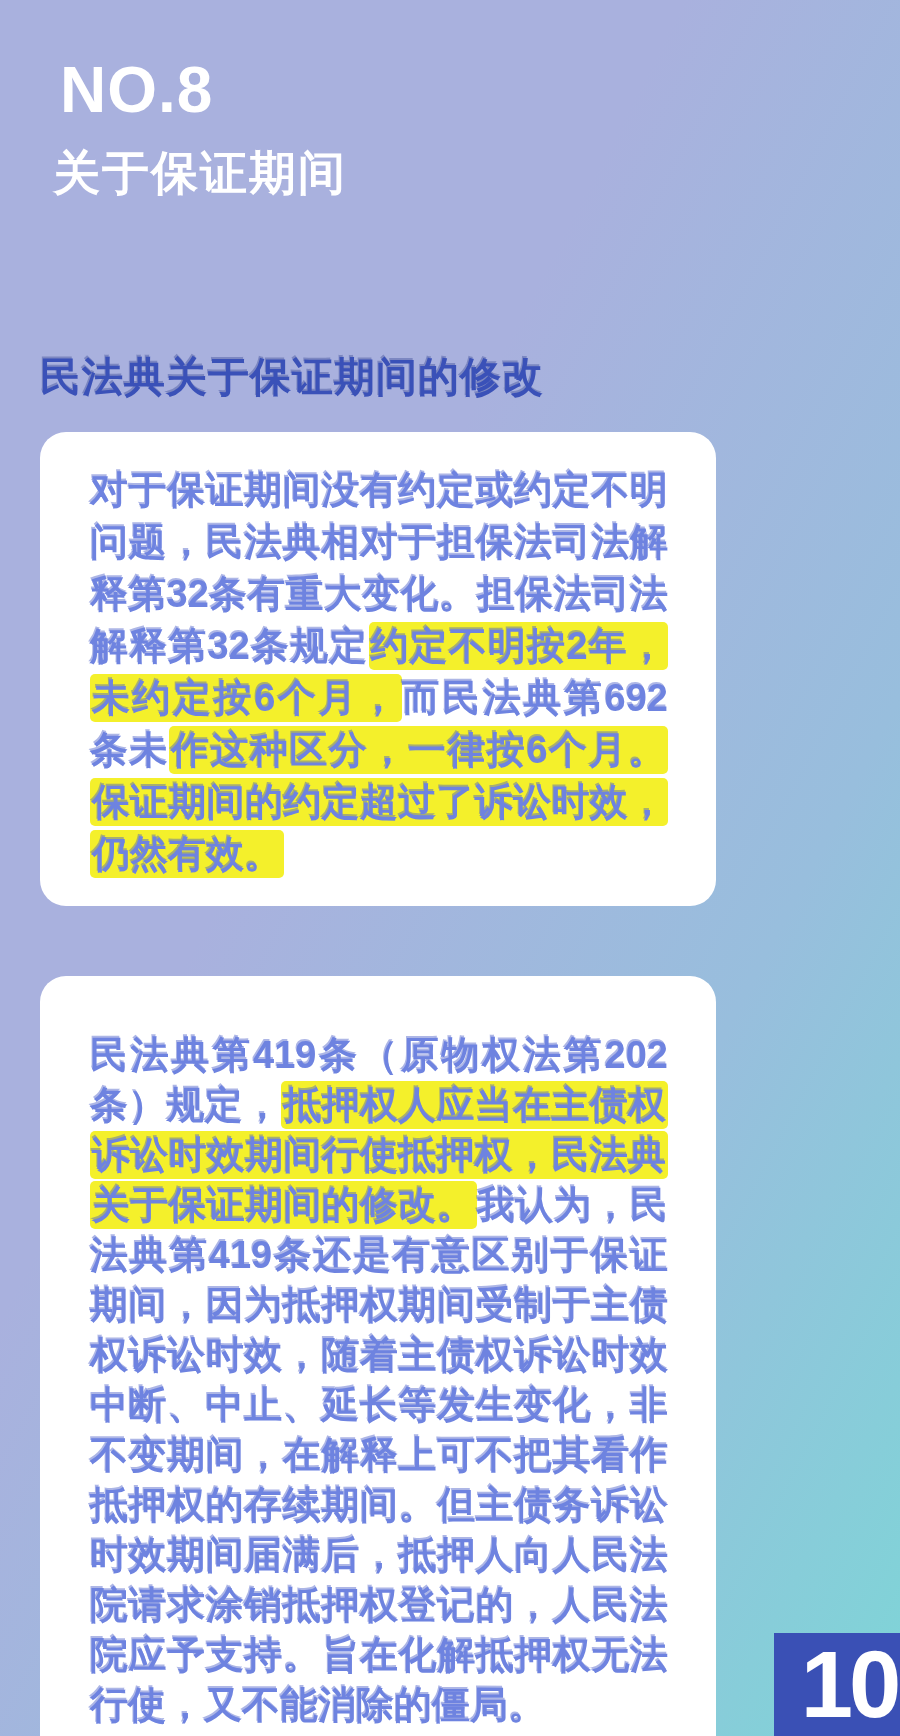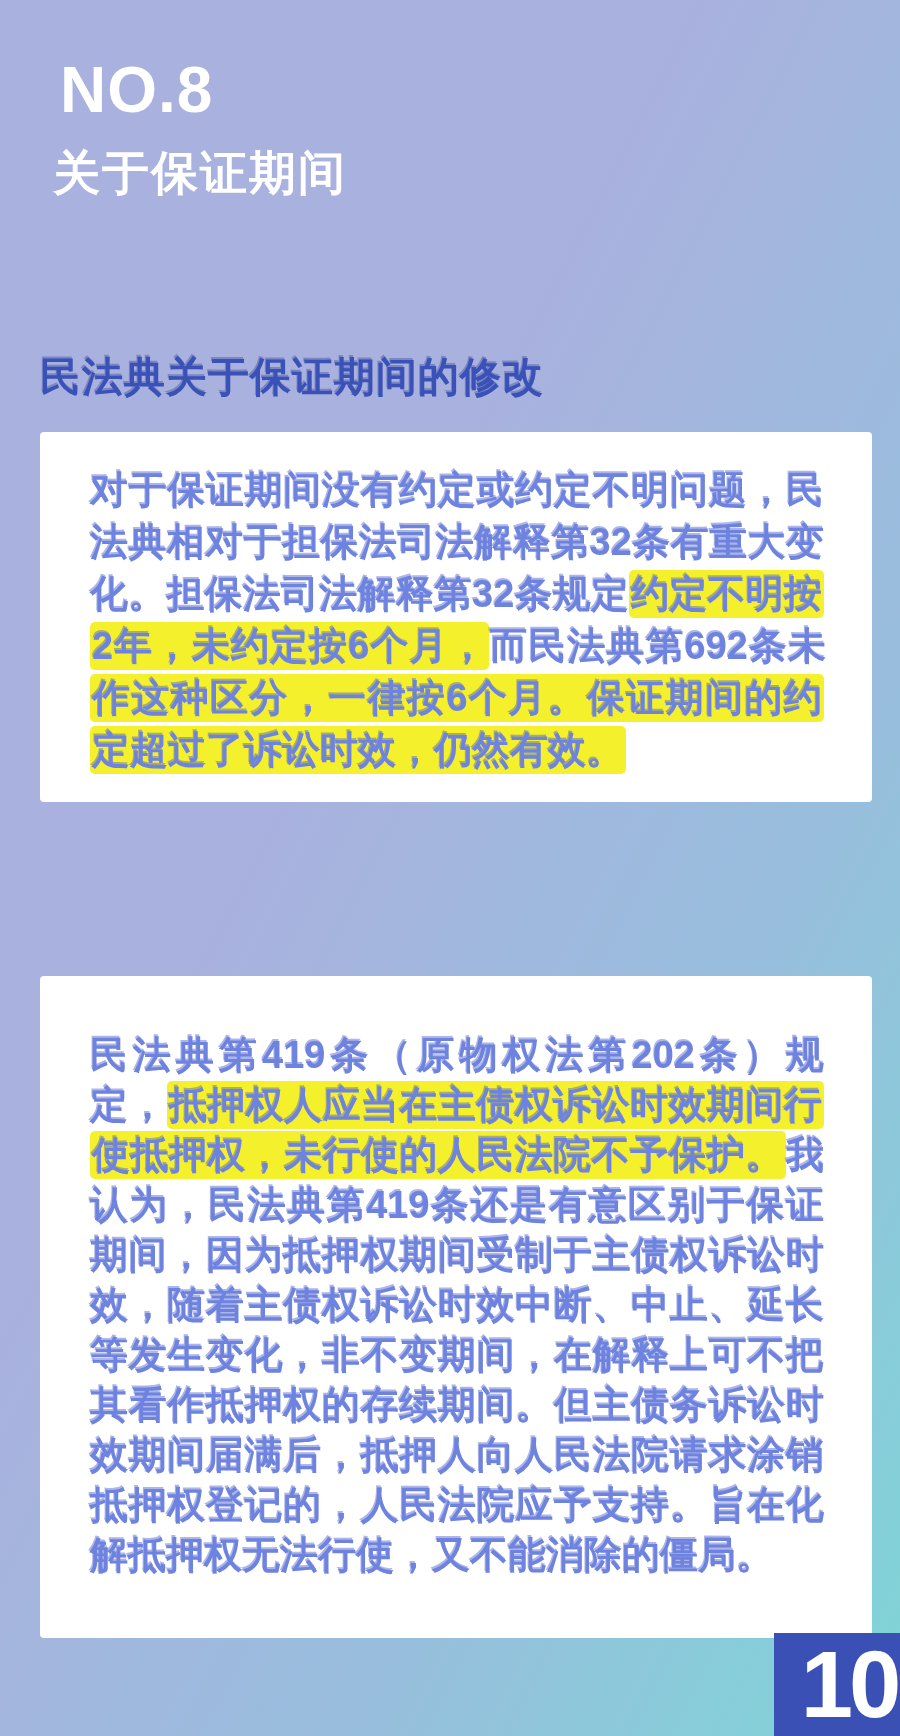--- a/index.html
+++ b/index.html
@@ -30,22 +30,22 @@
   .section-heading{
     position:absolute;left:40px;
     font-size:41px;font-weight:900;letter-spacing:1px;
     color:#3a51b8;
     text-shadow:-1px -2px 0 rgba(40,58,140,0.35);
     margin:0;white-space:nowrap;
   }
   .heading-1{top:350px;}
   .heading-2{top:894px;}
   .card{
-    position:absolute;left:40px;width:832px;
-    background:#ffffff;border-radius:4px;
+    position:absolute;left:40px;width:676px;
+    background:#ffffff;border-radius:26px;
     box-sizing:border-box;
   }
   .card-1{top:432px;padding:32px 48px 26px 50px;}
   .card-2{top:976px;padding:54px 48px 58px 50px;}
   .card p{
     margin:0;
     font-size:38px;font-weight:700;
     line-height:52px;
     letter-spacing:0px;
     color:#6e83e0;
@@ -86,20 +86,20 @@
   </div>
 
   <h2 class="section-heading heading-1">民法典关于保证期间的修改</h2>
 
   <div class="card card-1">
     <p><span>对于保证期间没有约定或约定不明问题，民法典相对于担保法司法解释第32条有重大变化。担保法司法解释第32条规定</span><span class="hl">约定不明按2年，未约定按6个月，</span><span>而民法典第692条未</span><span class="hl">作这种区分，一律按6个月。保证期间的约定超过了诉讼时效，仍然有效。</span></p>
   </div>
 
 
   <div class="card card-2">
-    <p><span>民法典第419条（原物权法第202条）规定，</span><span class="hl">抵押权人应当在主债权诉讼时效期间行使抵押权，未行使的人民法院不予保护。</span><span>我认为，民法典第419条还是有意区别于保证期间，因为抵押权期间受制于主债权诉讼时效，随着主债权诉讼时效中断、中止、延长等发生变化，非不变期间，在解释上可不把其看作抵押权的存续期间。但主债务诉讼时效期间届满后，抵押人向人民法院请求涂销抵押权登记的，人民法院应予支持。旨在化解抵押权无法行使，又不能消除的僵局。</span></p>
+    <p><span>民法典第419条（原物权法第202条）规定，</span><span class="hl">抵押权人应当在主债权诉讼时效期间行使抵押权，民法典关于保证期间的修改。</span><span>我认为，民法典第419条还是有意区别于保证期间，因为抵押权期间受制于主债权诉讼时效，随着主债权诉讼时效中断、中止、延长等发生变化，非不变期间，在解释上可不把其看作抵押权的存续期间。但主债务诉讼时效期间届满后，抵押人向人民法院请求涂销抵押权登记的，人民法院应予支持。旨在化解抵押权无法行使，又不能消除的僵局。</span></p>
   </div>
 
   <div class="page-badge">
     <span class="num">10</span>
   </div>
 
 </div>
 
 </body></html>

